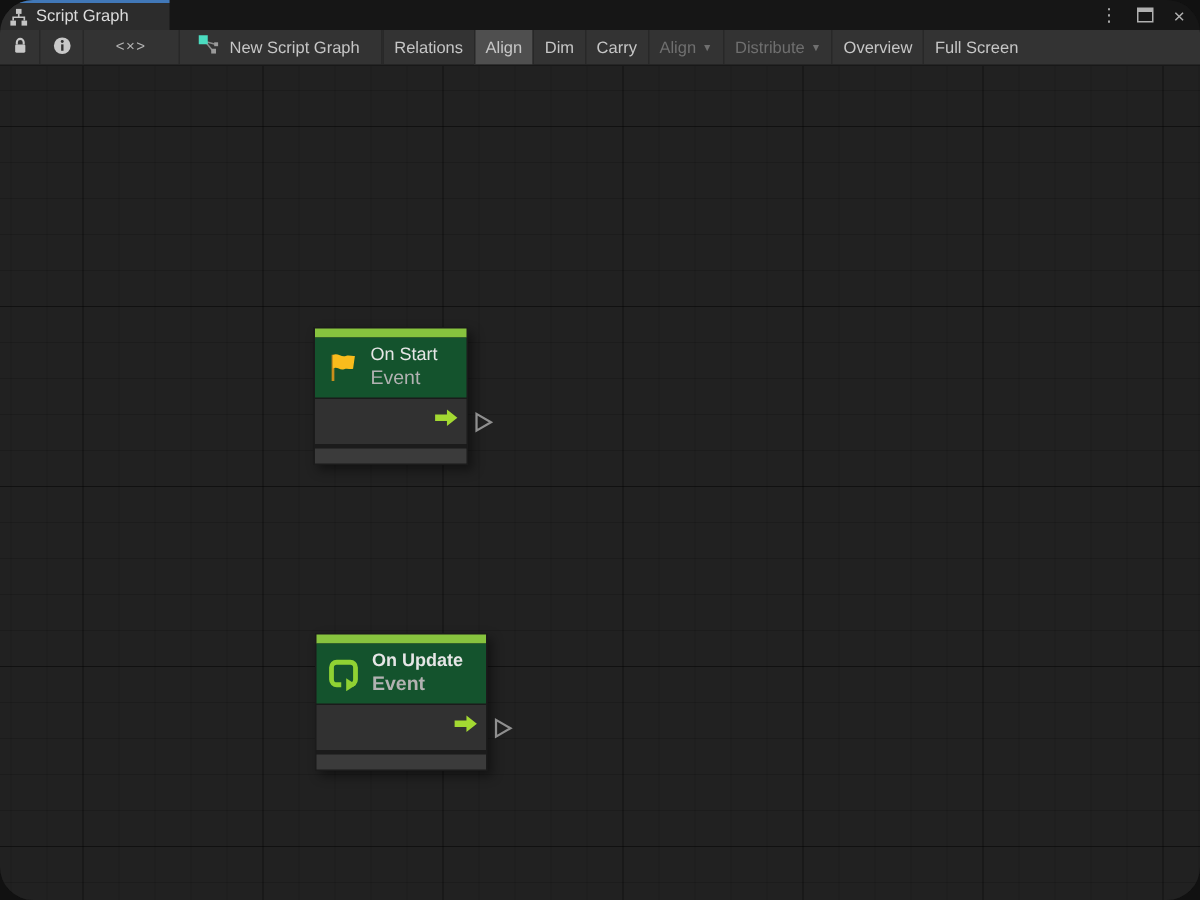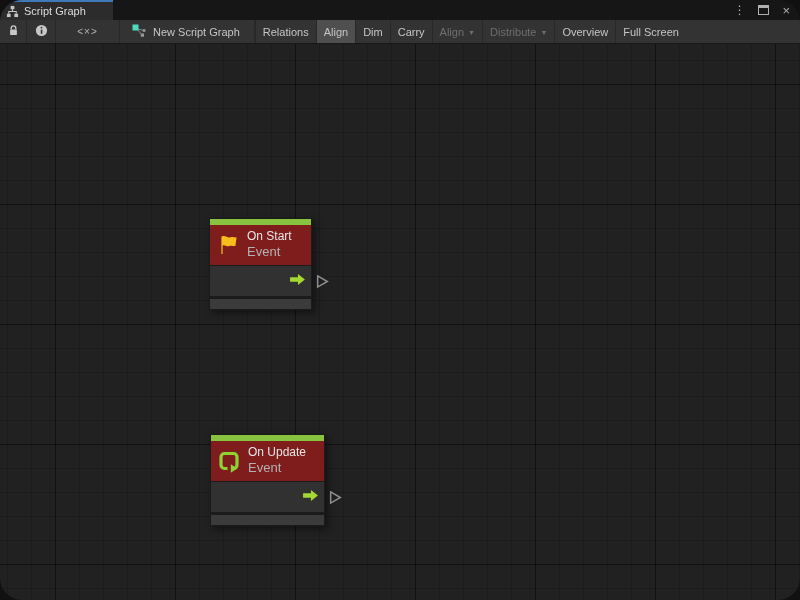--- a/index.html
+++ b/index.html
@@ -55,23 +55,23 @@
     background-size:120px 120px, 120px 120px, 24px 24px, 24px 24px;
     background-position:55px 40px, 55px 40px, 7px 16px, 7px 16px;
   }
 
   
   .node {
     position:absolute; background:#1b1b1b; border:1px solid #1b1b1b;
     box-shadow:3px 3px 7px rgba(0,0,0,0.45);
   }
   .node-onstart { left:209px; top:174px; width:103px; }
-  .node-onupdate { left:210px; top:390px; width:115px; }
+  .node-onupdate { left:210px; top:378px; width:115px;font-weight:bold; }
   .node-colorbar { height:6px; background:#87c33e; }
-  .node-header { height:40px; background:#7f1d1d; display:flex; align-items:center; gap:7px; padding:0 8px 0 6px; }
+  .node-header { height:40px; background:#14532d; display:flex; align-items:center; gap:7px; padding:0 8px 0 6px; }
   .node-icon { display:flex; align-items:center; flex:0 0 auto; }
   .node-titles { display:flex; flex-direction:column; justify-content:center; line-height:1.25; }
   .node-title { font-size:12px; color:#e6e6e6; white-space:nowrap; }
   .node-subtitle { font-size:13px; color:#b2b2b2; white-space:nowrap; }
   .node-body { height:30px; background:#313131; margin-top:1px; display:flex; align-items:center; justify-content:flex-end; padding-right:4px; }
   .node-footer { height:10px; background:#3b3b3b; margin-top:3px; }
   .port-triangle { position:absolute; right:-18px; top:55px; display:flex; }
 </style>
 </head>
 <body>

